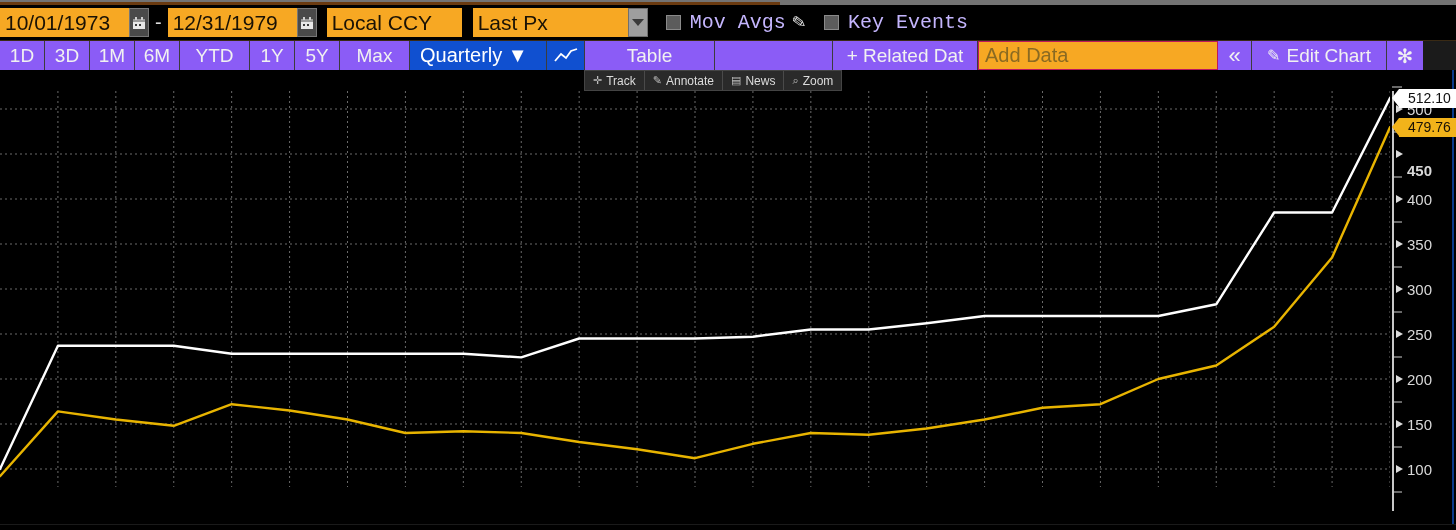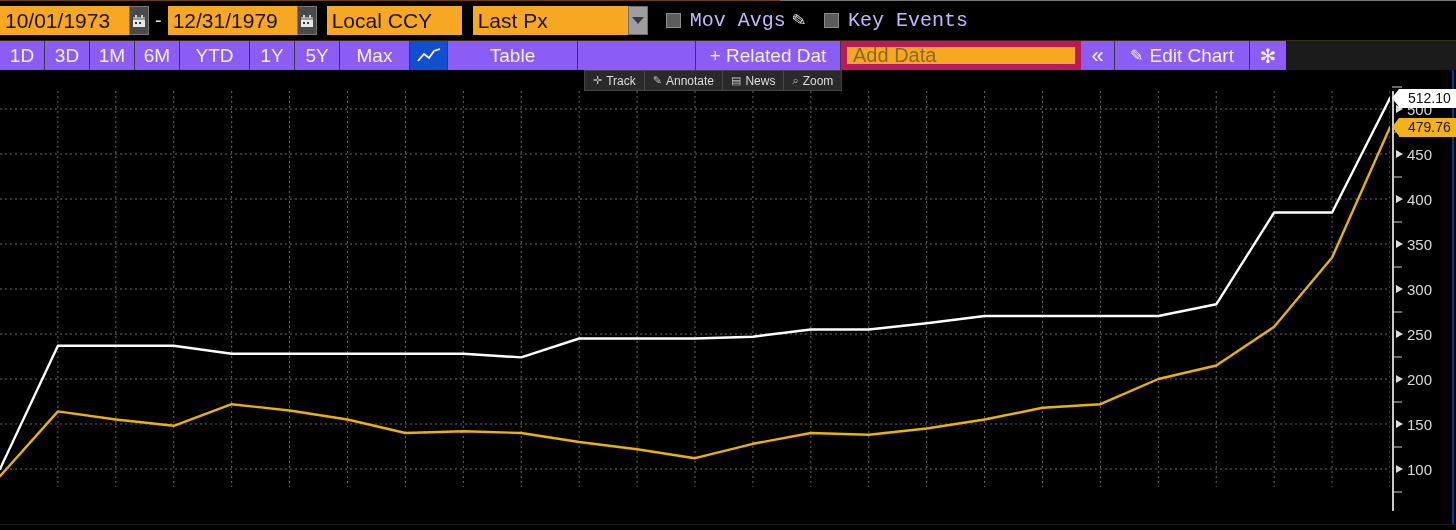--- a/index.html
+++ b/index.html
@@ -7,21 +7,21 @@
     width: 1456px; height: 530px;
     background: #000; overflow: hidden;
     font-family: "Liberation Sans", sans-serif;
   }
   #app { position: relative; width: 1456px; height: 530px; background: #000; }
 
   
   .topbar {
     position: absolute; left: 0; top: 0; width: 1456px; height: 40px;
     background: #000; display: flex; align-items: center;
-    border-top: 1px solid #737373;
+    border-top: 5px solid #737373;
   }
   .topbar::before {
     content: ""; position: absolute; left: 0; top: -3px; width: 780px; height: 3px;
     background: #6a3a10;
   }
   .field {
     background: #f7a823; color: #1a1205;
     font-size: 21px; line-height: 28px; height: 29px;
     padding: 0 3px 0 4px; display: flex; align-items: center;
     border: 1px solid #f7a823; white-space: nowrap;
@@ -66,21 +66,21 @@
   }
   .tb.rng { width: 45px; }
   .tb.rng.w2 { width: 70px; }
   .tb.sel { background: #1050d0; color: #fff; }
   .tb.period { width: 137px; font-size: 20px; justify-content: flex-start; padding-left: 10px; }
   .tb.icon { width: 38px; }
   .tb.table { width: 130px; }
   .tb.spacer { flex: 0 0 118px; border-right: 1px solid #3c3c3c; }
   .tb.related { width: 145px; font-size: 19px; }
   .adddata {
-    width: 240px; background: #f7a823; border: 6px solid #be185d;
+    width: 240px; background: #f7a823; border: 1px solid #be185d;
     display: flex; align-items: center; padding-left: 6px;
     color: #8a6a22; font-size: 20px;
   }
   .tb.chev { width: 34px; font-size: 22px; }
   .tb.edit { width: 135px; font-size: 19px; }
   .tb.gear { width: 36px; font-size: 20px; border-right: none; }
   .linechart-ico { width: 26px; height: 18px; }
 
   
   .chartools {
@@ -191,20 +191,21 @@
 
   <div class="tbar2">
     <div class="tb rng">1D</div>
     <div class="tb rng">3D</div>
     <div class="tb rng">1M</div>
     <div class="tb rng">6M</div>
     <div class="tb rng w2">YTD</div>
     <div class="tb rng">1Y</div>
     <div class="tb rng">5Y</div>
     <div class="tb rng w2">Max</div>
+    <div class="tb period sel">Quarterly ▼</div>
     <div class="tb icon sel">
       <svg class="linechart-ico" viewBox="0 0 26 18" aria-hidden="true">
         <polyline points="2,14 8,7 13,11 18,4 24,2" fill="none" stroke="#ffffff" stroke-width="1.8"></polyline>
       </svg>
     </div>
     <div class="tb table">Table</div>
     <div class="tb spacer"></div>
     <div class="tb related">+ Related Dat</div>
     <div class="adddata">Add Data</div>
     <div class="tb chev">«</div>
@@ -290,21 +291,21 @@
           <div class="ytick" style="top: 288px;">200</div>
           <div class="yarrow" style="top: 243px;"></div>
           <div class="ytick" style="top: 243px; text-align: right;">250</div>
           <div class="yarrow" style="top: 198px;"></div>
           <div class="ytick" style="top: 198px;">300</div>
           <div class="yarrow" style="top: 153px;"></div>
           <div class="ytick" style="top: 153px;">350</div>
           <div class="yarrow" style="top: 108px;"></div>
           <div class="ytick" style="top: 108px;">400</div>
           <div class="yarrow" style="top: 63px;"></div>
-          <div class="ytick" style="top: 63px;">450</div>
+          <div class="ytick" style="top: 79px; font-weight: bold;">450</div>
           <div class="yarrow" style="top: 18px;"></div>
           <div class="ytick" style="top: 18px;">500</div>
           <div class="ymini" style="top: 400.5px;"></div>
           <div class="ymini" style="top: 355.5px;"></div>
           <div class="ymini" style="top: 310.5px;"></div>
           <div class="ymini" style="top: 265.5px;"></div>
           <div class="ymini" style="top: 220.5px;"></div>
           <div class="ymini" style="top: 175.5px;"></div>
           <div class="ymini" style="top: 130.5px;"></div>
           <div class="ymini" style="top: 85.5px;"></div>

